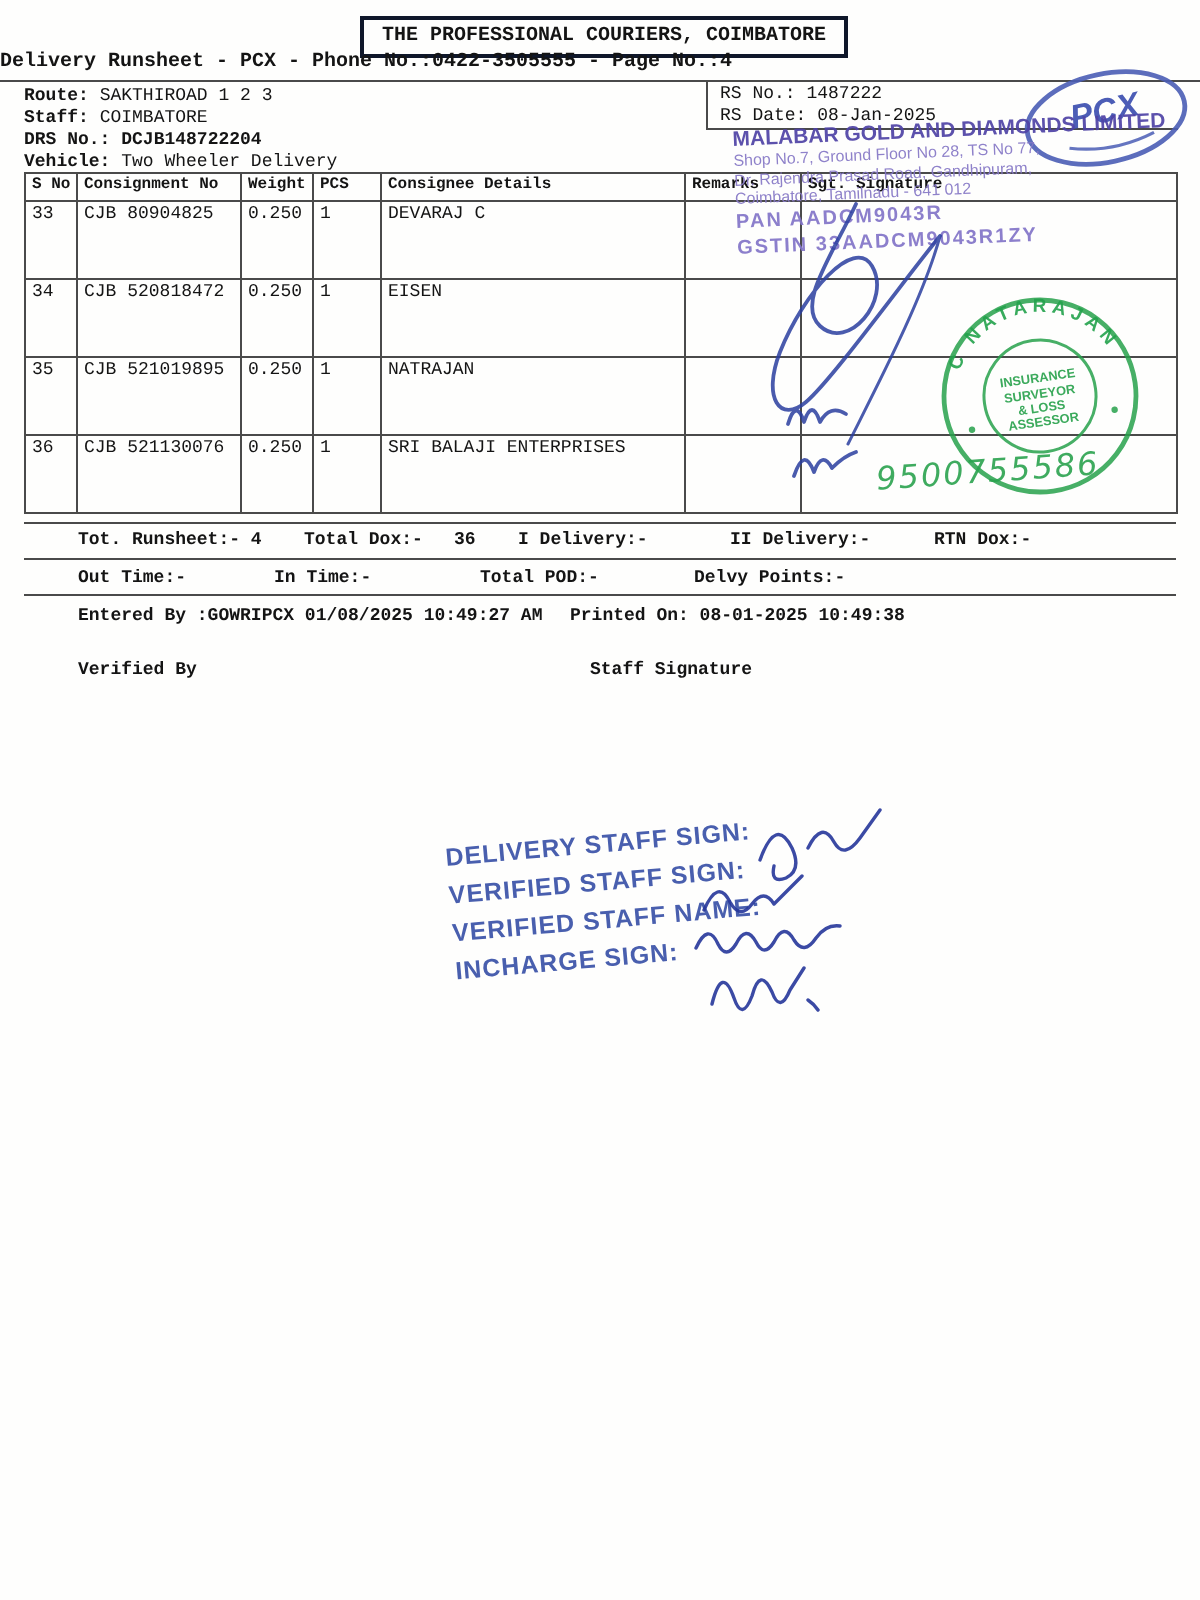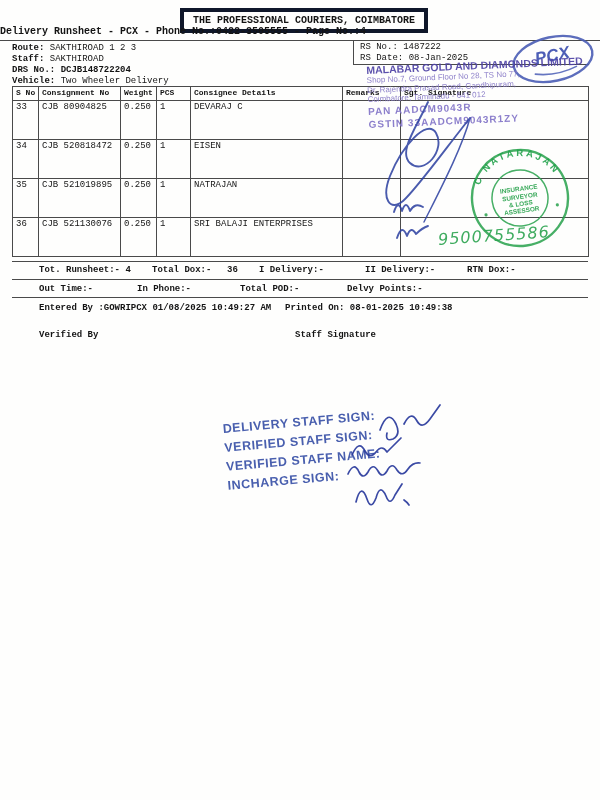--- a/index.html
+++ b/index.html
@@ -5,21 +5,21 @@
   html,body{margin:0;padding:0;background:#ffffff;}
   .page{
     position:relative;width:600px;height:800px;background:#fefefdff;
     font-family:"Liberation Mono","DejaVu Sans Mono",monospace;color:#141414;
     overflow:hidden;
   }
   .abs{position:absolute;}
   .bold{font-weight:bold;}
   
   .title-box{
-    left:180px;top:8px;width:240px;height:17px;border:4px solid #0f172a;
+    left:180px;top:8px;width:240px;height:17px;border:2px solid #0f172a;
     text-align:center;font-size:10px;font-weight:bold;line-height:17px;white-space:nowrap;
   }
   .subtitle{left:0;top:26px;width:600px;font-size:10px;font-weight:bold;white-space:nowrap;}
   
   .rule{border-top:1px solid #4a4a4a;height:0;}
   .info-line{font-size:9px;white-space:nowrap;}
   .rs-cell{left:353px;top:40px;width:235px;height:24px;border-left:1px solid #4a4a4a;border-bottom:1px solid #4a4a4a;}
   
   .ctable{border-collapse:collapse;table-layout:fixed;width:576px;background:transparent;}
   .ctable th,.ctable td{border:1px solid #4a4a4a;vertical-align:top;padding:1px 3px;text-align:left;overflow:hidden;}
@@ -59,21 +59,21 @@
   <div class="abs title-box">THE PROFESSIONAL COURIERS, COIMBATORE</div>
   <div class="abs subtitle">Delivery Runsheet - PCX - Phone No.:0422-3505555 - Page No.:4</div>
   <div class="abs rule" style="left:0;top:40px;width:600px;"></div>
 
   <div class="abs info-line" style="left:12px;top:43px;">
     <span class="bold">Route:</span>
     <span>SAKTHIROAD 1 2 3</span>
   </div>
   <div class="abs info-line" style="left:12px;top:54px;">
     <span class="bold">Staff:</span>
-    <span>SAKTHIROAD</span>
+    <span>COIMBATORE</span>
   </div>
   <div class="abs info-line bold" style="left:12px;top:65px;">
     <span>DRS No.:</span>
     <span>DCJB148722204</span>
   </div>
   <div class="abs info-line" style="left:12px;top:76px;">
     <span class="bold">Vehicle:</span>
     <span>Two Wheeler Delivery</span>
   </div>
 
@@ -151,21 +151,21 @@
     <span style="left:12px;">Tot. Runsheet:- 4</span>
     <span style="left:125px;">Total Dox:-</span>
     <span style="left:200px;">36</span>
     <span style="left:232px;">I Delivery:-</span>
     <span style="left:338px;">II Delivery:-</span>
     <span style="left:440px;">RTN Dox:-</span>
   </div>
   <div class="abs rule" style="left:12px;top:279px;width:576px;"></div>
   <div class="abs sum-row" style="left:0;top:284px;width:600px;height:12px;">
     <span style="left:12px;">Out Time:-</span>
-    <span style="left:110px;">In Phone:-</span>
+    <span style="left:110px;">In Time:-</span>
     <span style="left:213px;">Total POD:-</span>
     <span style="left:320px;">Delvy Points:-</span>
   </div>
   <div class="abs rule" style="left:12px;top:297px;width:576px;"></div>
   <div class="abs sum-row" style="left:0;top:303px;width:600px;height:12px;">
     <span style="left:12px;">Entered By :GOWRIPCX 01/08/2025 10:49:27 AM</span>
     <span style="left:258px;">Printed On: 08-01-2025 10:49:38</span>
   </div>
   <div class="abs sum-row" style="left:0;top:330px;width:600px;height:12px;">
     <span style="left:12px;">Verified By</span>

